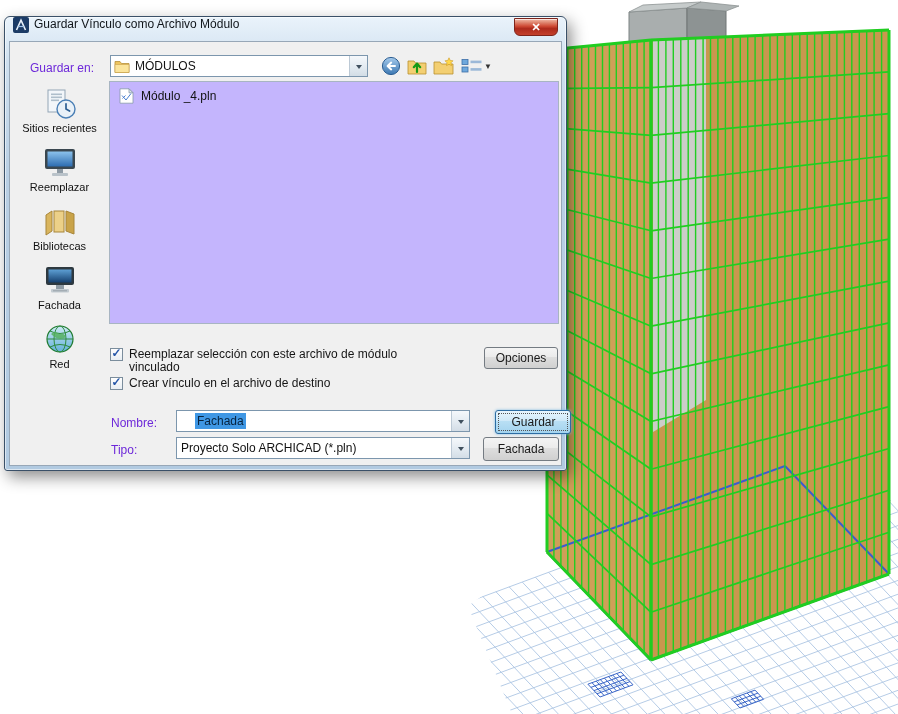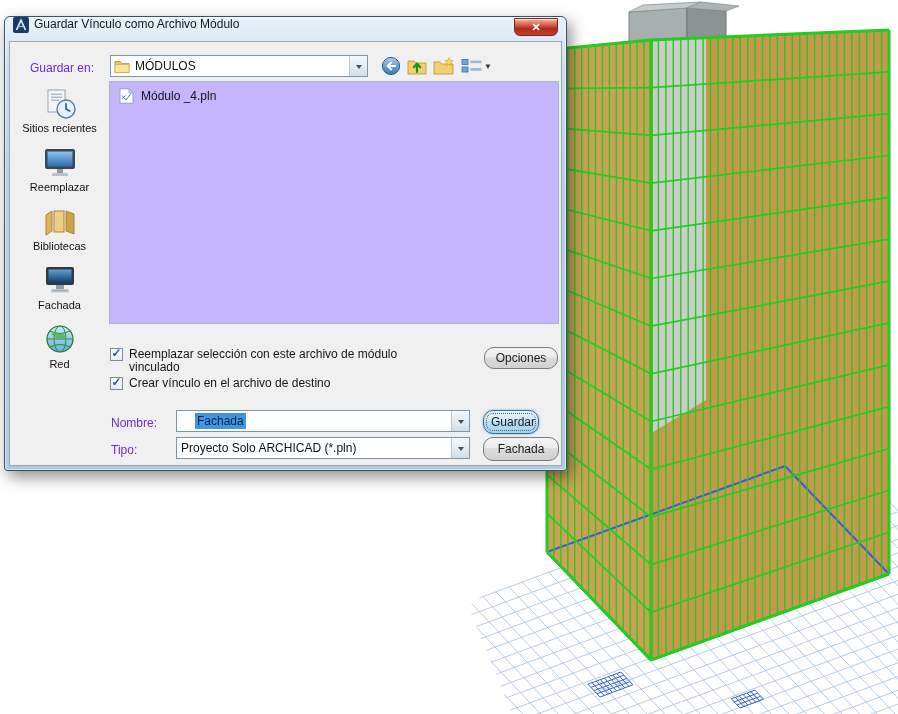--- a/index.html
+++ b/index.html
@@ -68,25 +68,25 @@
   .checkbox{
     width:13px;height:13px;flex:none;box-sizing:border-box;margin-top:0;
     background:linear-gradient(180deg,#fefefe,#e8eef3);border:1px solid #7b8d9c;
     display:flex;align-items:center;justify-content:center;cursor:pointer;
   }
   .checkmark{color:#2456a8;font-size:12px;font-weight:bold;margin-top:-2px;}
 
   .win-btn{
     position:absolute;height:23px;font-size:12px;color:#1a1a1a;cursor:pointer;
     font-family:"Liberation Sans",sans-serif;
-    border:1px solid #747b82;border-radius:10px;
+    border:1px solid #747b82;border-radius:3px;
     background:linear-gradient(180deg,#f4f4f4,#ebebeb 45%,#dedede 46%,#d0d0d0);
   }
   .options-btn{left:474px;top:305px;width:74px;height:22px;}
-  .save-btn{left:473px;top:368px;width:56px;height:24px;
+  .save-btn{left:485px;top:368px;width:76px;height:24px;
     border-color:#2d6da3;
     background:linear-gradient(180deg,#e7f5fd,#cfe9f8 45%,#b9dff4 46%,#a3d3ee);
     box-shadow:0 0 3px #79b7e0;
     outline:1px dotted #555;outline-offset:-4px;padding-left:7px;
   }
   .cancel-btn{left:473px;top:395px;width:76px;height:24px;}
   .hiddendefs{position:absolute;width:0;height:0;}
 </style>
 </head>
 <body>

